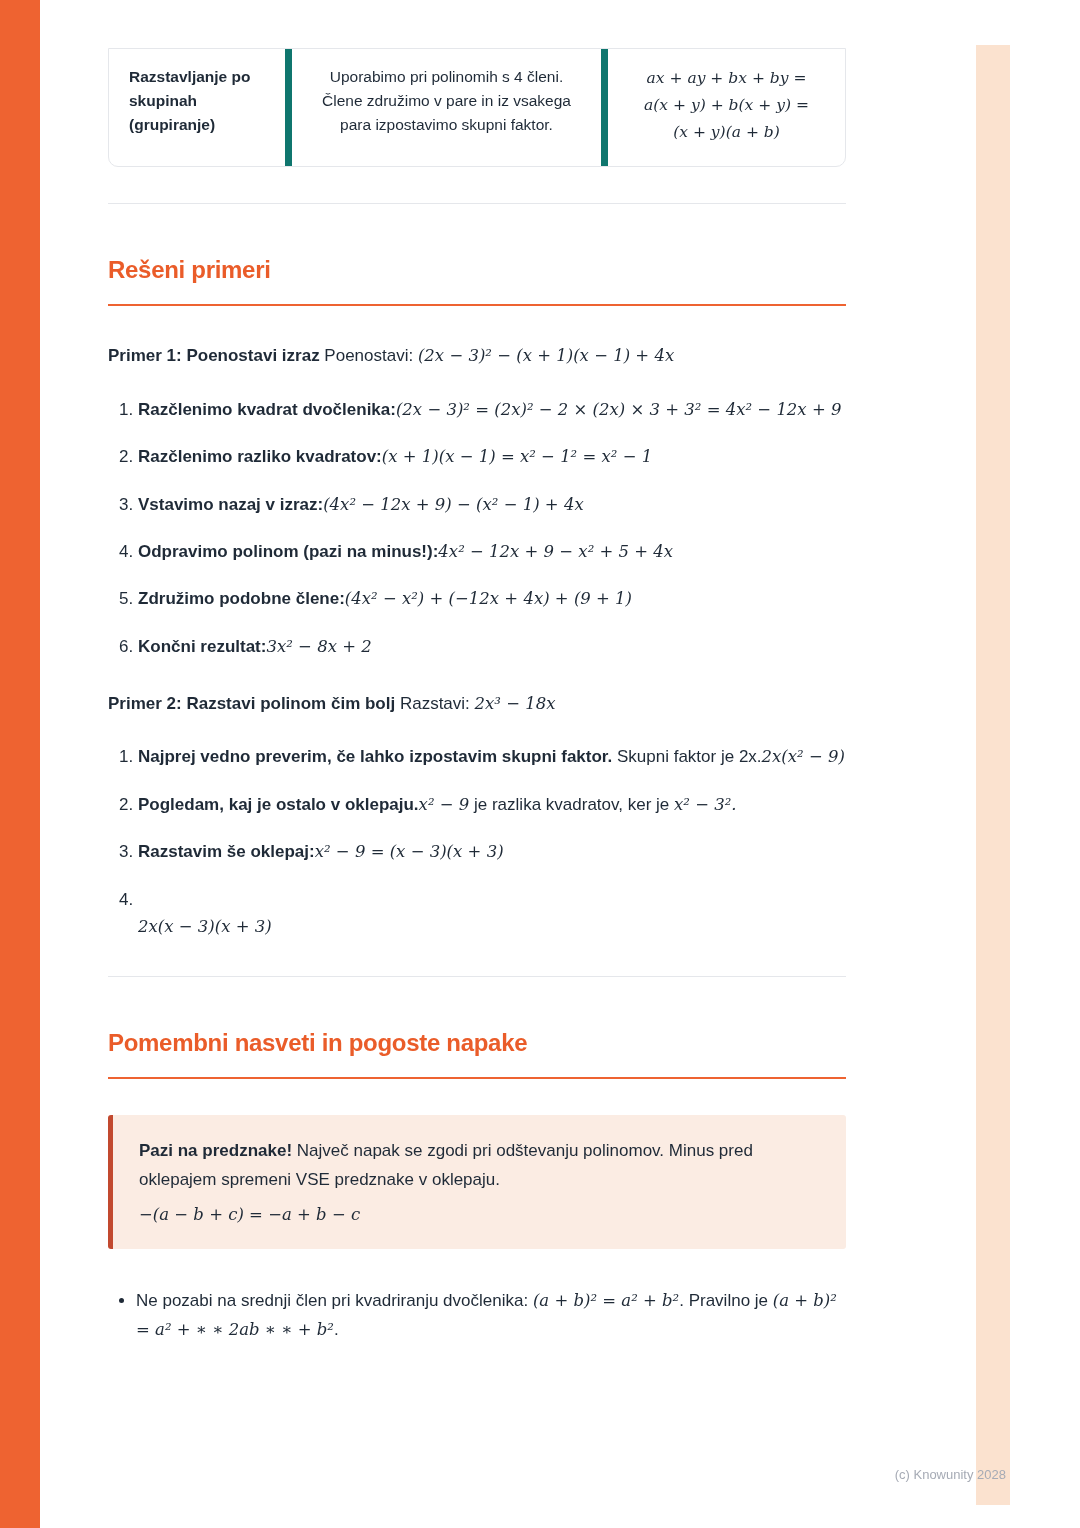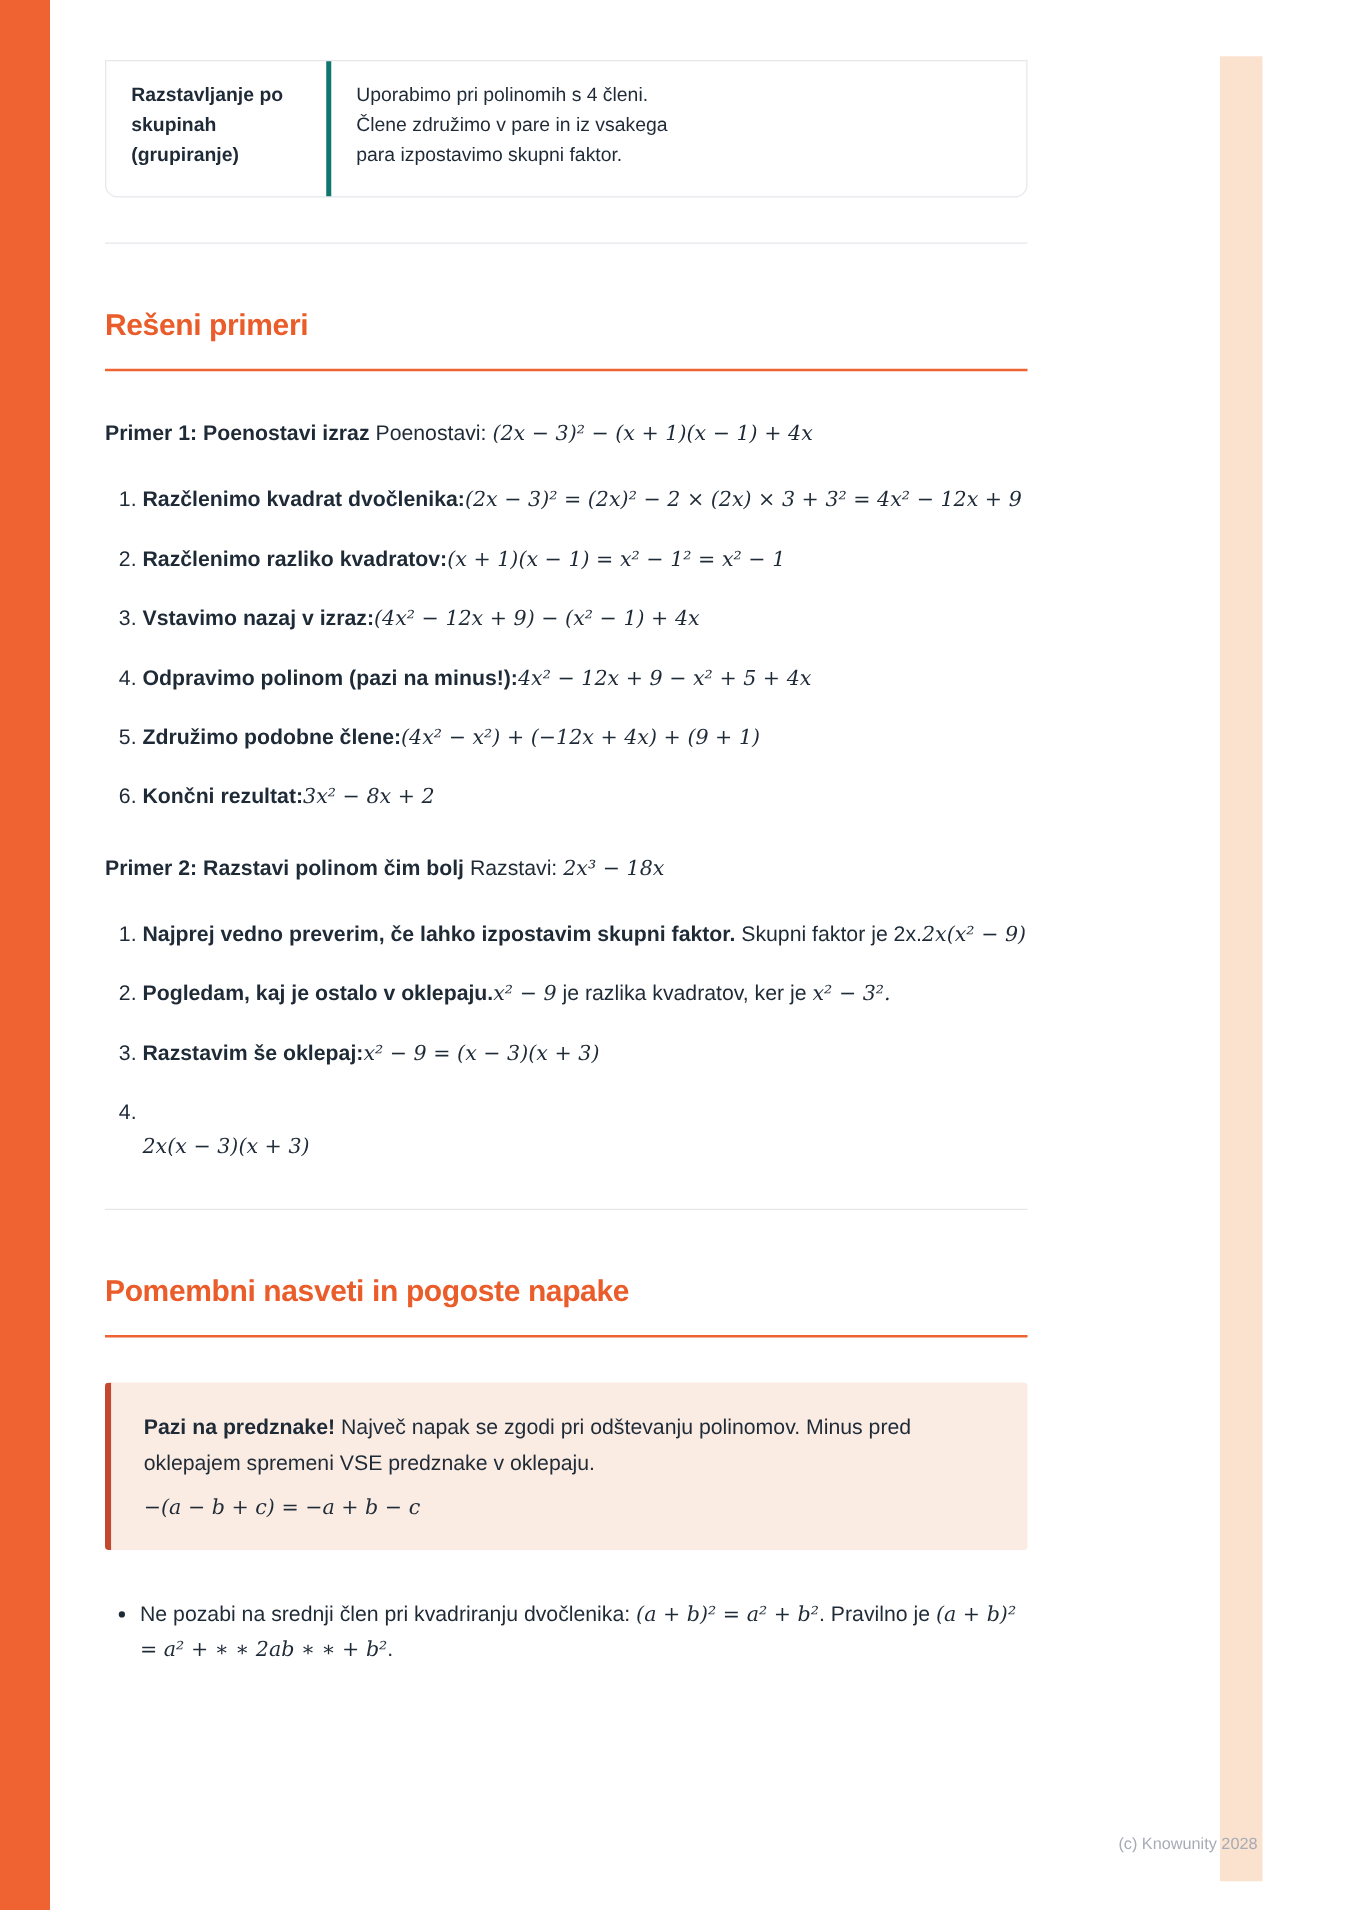--- a/index.html
+++ b/index.html
@@ -13,37 +13,37 @@
   }
   .left-bar {
     position: absolute; left: 0; top: 0; width: 40px; height: 1528px;
     background: #ee6331;
   }
   .right-stripe {
     position: absolute; right: 70px; top: 45px; width: 34px; height: 1460px;
     background: #fbe2cf;
   }
   .content {
-    position: absolute; left: 84px; top: 48px; width: 738px;
+    position: absolute; left: 108px; top: 48px; width: 738px;
     font-size: 17px;
   }
   
   .def-table {
     display: grid;
     grid-template-columns: 176px 316px 1fr;
     border: 1px solid #e5e7eb;
     border-radius: 0 0 10px 10px;
     background: #ffffff;
   }
   .def-table .cell {
     padding: 16px 20px 20px 20px;
     font-size: 15.5px;
     line-height: 1.55;
   }
-  .def-table .cell + .cell { border-left: 4px solid #0f766e; }
+  .def-table .cell + .cell { border-left: 7px solid #0f766e; text-align: center; }
   .def-table .term { font-weight: 700; }
   .def-table .formula { font-size: 16px; line-height: 1.75; }
   .m {
     font-family: "DejaVu Serif", "Liberation Serif", serif;
     font-style: italic;
     font-size: 0.97em;
   }
   hr.divider {
     border: none; border-top: 1px solid #e5e7eb;
     margin: 36px 0 0 0;
@@ -100,20 +100,25 @@
 
 <div class="content">
 
   <div class="def-table">
     <div class="cell term">
       <span>Razstavljanje po skupinah (grupiranje)</span>
     </div>
     <div class="cell desc">
       <span>Uporabimo pri polinomih s 4 členi. Člene združimo v pare in iz vsakega para izpostavimo skupni faktor.</span>
     </div>
+    <div class="cell formula">
+      <div class="m">ax + ay + bx + by =</div>
+      <div class="m">a(x + y) + b(x + y) =</div>
+      <div class="m">(x + y)(a + b)</div>
+    </div>
   </div>
 
   <hr class="divider">
 
   <h2>Rešeni primeri</h2>
   <hr class="heading-rule">
 
   <p class="example-title"><strong>Primer 1: Poenostavi izraz</strong><span> Poenostavi: </span><span class="m">(2x − 3)² − (x + 1)(x − 1) + 4x</span></p>
 
   <ol class="steps">

